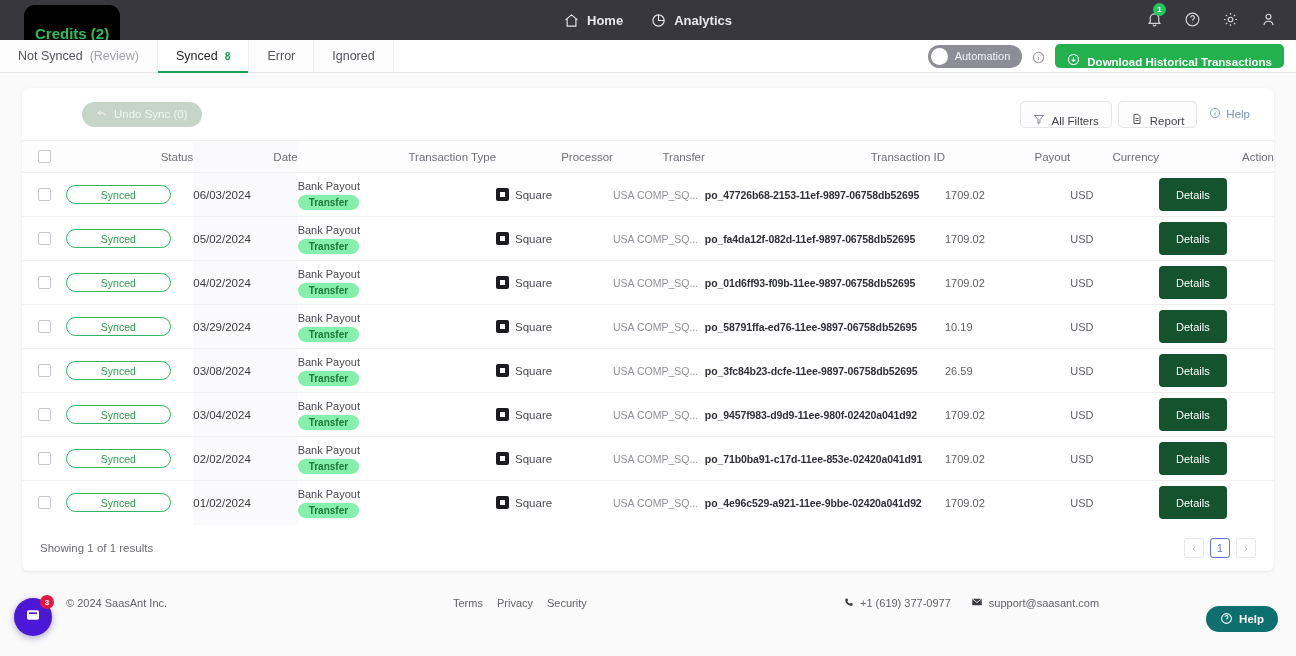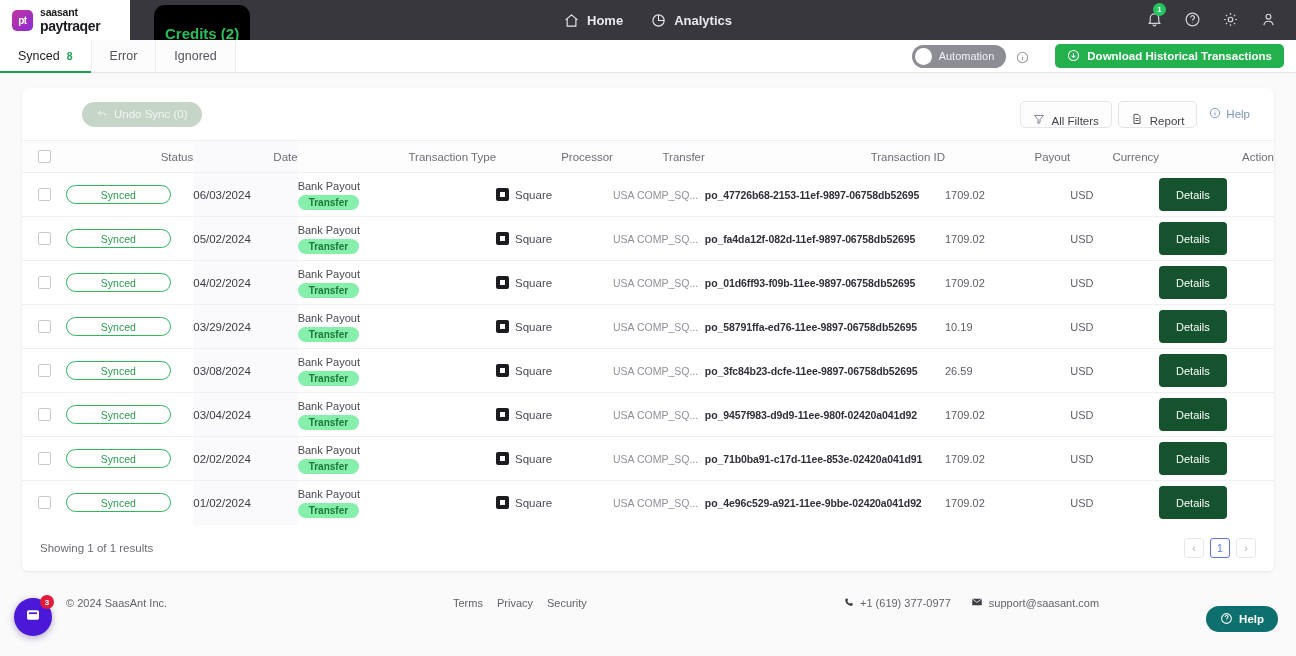--- a/index.html
+++ b/index.html
@@ -66,21 +66,21 @@
   .automation {
     display: flex; align-items: center; gap: 7px; background: #8d8d96;
     border-radius: 13px; padding: 3px 12px 3px 3px; cursor: pointer;
   }
   .knob { width: 17px; height: 17px; border-radius: 50%; background: #fff; }
   .automation span { font-size: 11px; color: #f1f1f4; }
   .info-i { width: 13px; height: 13px; color: #9a9aa2; cursor: pointer; }
   .dl-btn {
     background: #22b14c; color: #fff; font-size: 11.5px; font-weight: bold;
     border: none; border-radius: 5px; height: 24px; padding: 0 12px;
-    display: flex; align-items: center; gap: 7px; cursor: pointer; margin-left: 16px;
+    display: flex; align-items: flex-end; gap: 7px; cursor: pointer;
   }
 
   
   .arrow-anno { position: absolute; left: 1035px; top: 46px; width: 110px; height: 42px; pointer-events: none; }
 
   
   .card {
     position: absolute; left: 22px; top: 88px; width: 1252px;
     background: #fff; border-radius: 6px; box-shadow: 0 1px 3px rgba(20,20,40,.09);
   }
@@ -178,29 +178,20 @@
   .help-fab {
     position: absolute; right: 18px; top: 606px; background: #0e6f6f; color: #fff;
     border-radius: 16px; height: 26px; padding: 0 14px; display: flex; align-items: center;
     gap: 6px; font-size: 11.5px; font-weight: bold; cursor: pointer;
   }
 </style>
 </head>
 <body>
 
 <div class="topbar">
-  <div class="brand-block">
-    <div class="brand-logo">
-        <span>pt</span>
-      </div>
-    <div class="brand-text">
-      <div class="brand-top">saasant</div>
-      <div class="brand-bot">paytraqer</div>
-    </div>
-  </div>
 
   <div class="env-wrap">
     <div class="env-name">
       <span>Preprod Test</span>
       <i class="chev"></i>
     </div>
     <div class="credits">Credits (2)</div>
   </div>
 
   <div class="nav-center">
@@ -248,20 +239,24 @@
     <div class="icon-btn">
       <svg width="17" height="17" viewBox="0 0 24 24" fill="none" stroke="#d2d2d7" stroke-width="1.7">
           <circle cx="12" cy="8" r="3.4"></circle>
           <path d="M5.5 20c.6-3.6 3.3-5.5 6.5-5.5s5.9 1.9 6.5 5.5"></path>
         </svg>
     </div>
   </div>
 </div>
 
 <div class="tabrow">
+  <div class="tab">
+    <span>Not Synced</span>
+    <span class="muted">(Review)</span>
+  </div>
   <div class="tab active">
     <span>Synced</span>
     <span class="cnt">8</span>
   </div>
   <div class="tab">
     <span>Error</span>
   </div>
   <div class="tab">
     <span>Ignored</span>
   </div>

